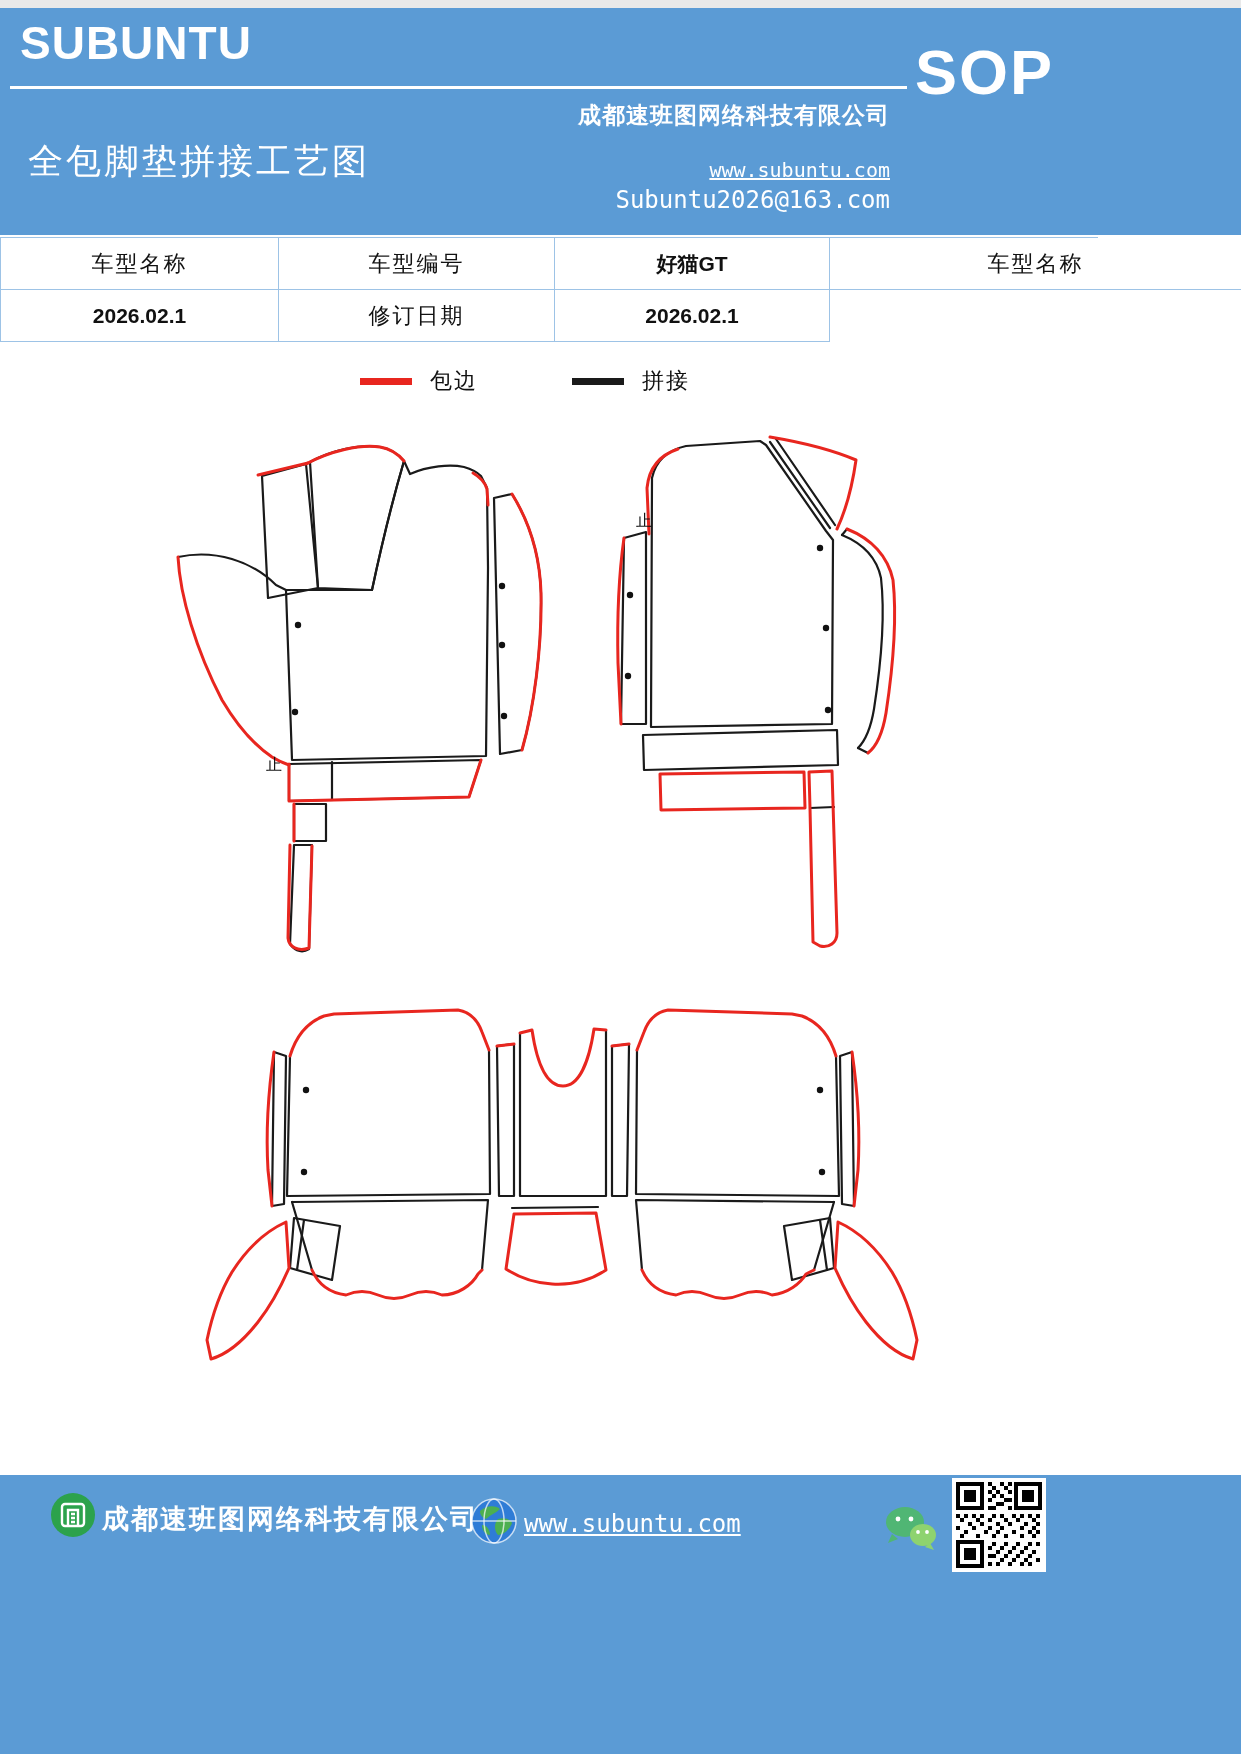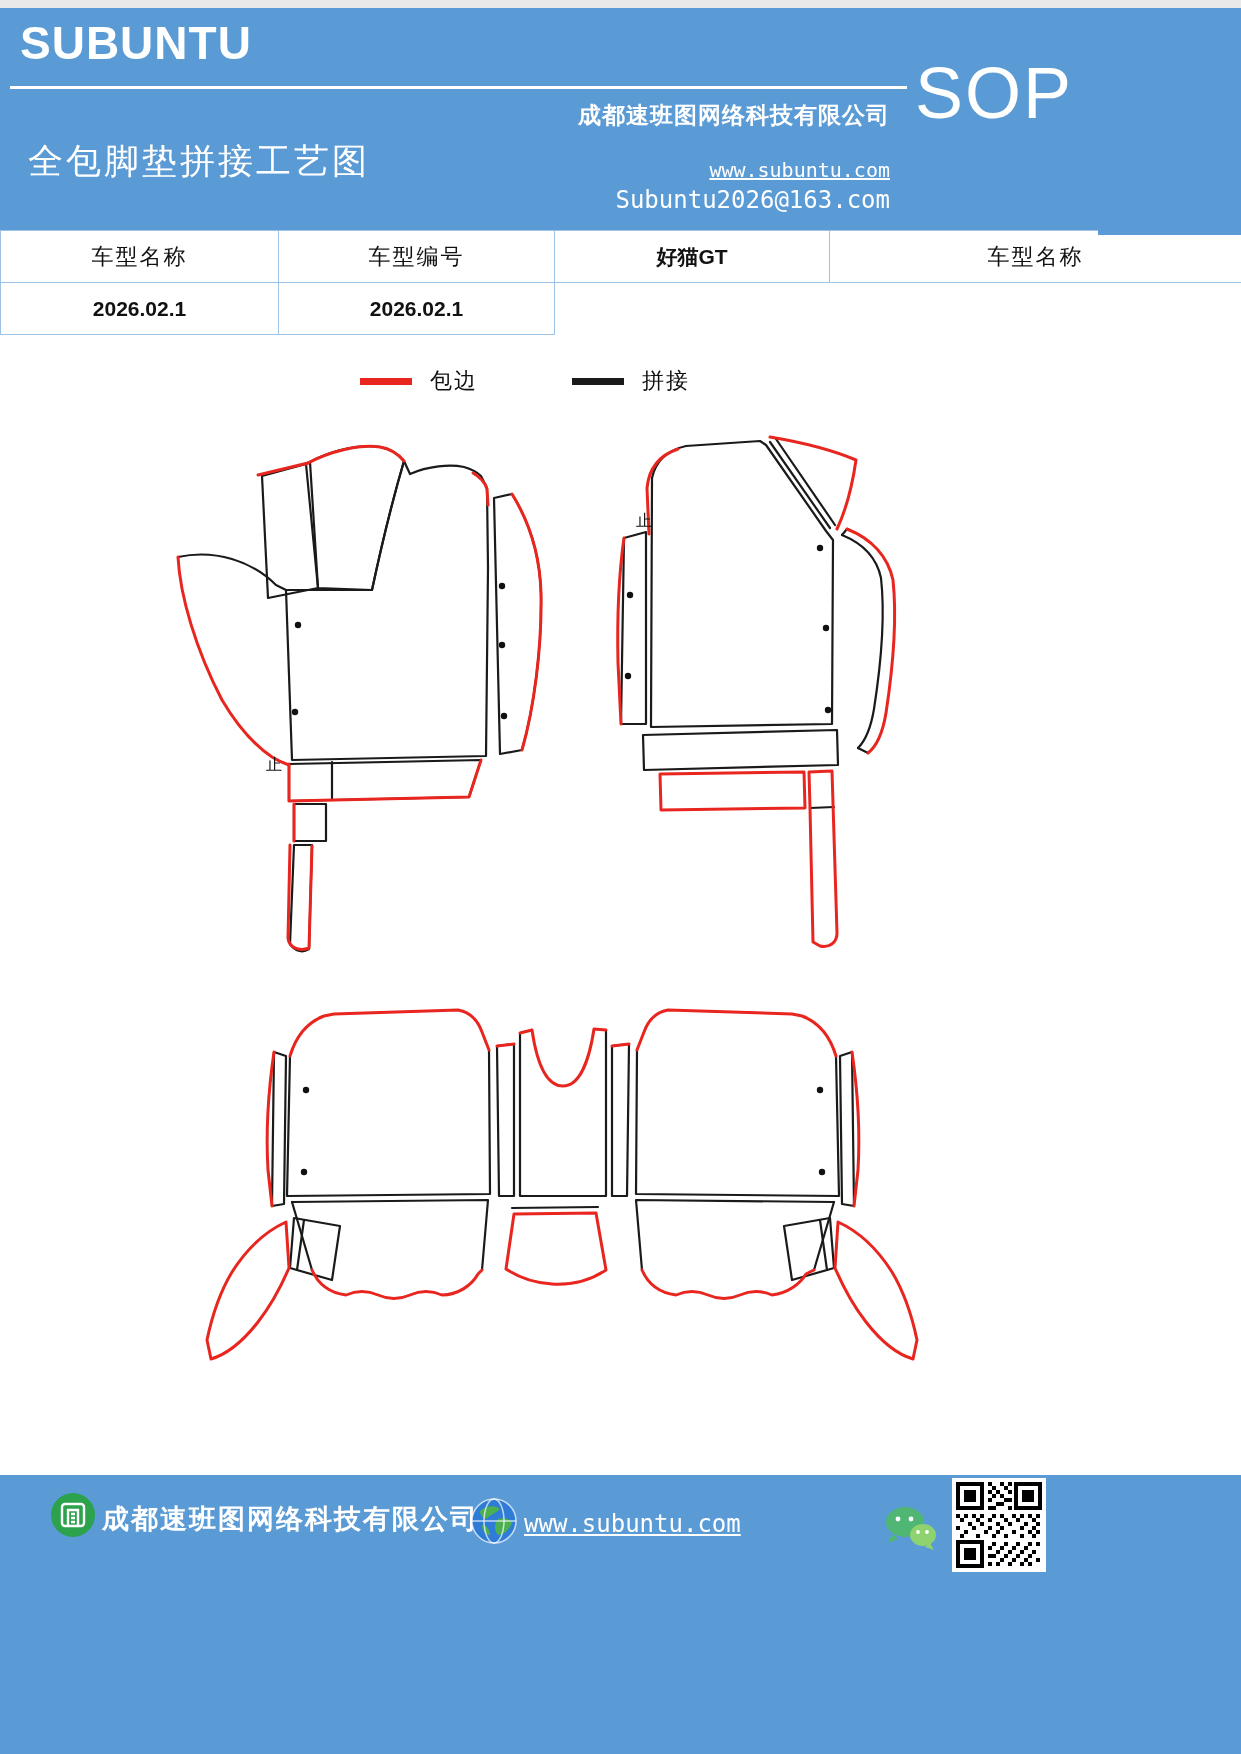--- a/index.html
+++ b/index.html
@@ -9,22 +9,22 @@
   .abs{position:absolute}
   .band{position:absolute;left:0;width:1241px;background:#5b9bd5}
   .band-top{top:0;height:227px}
   .band-bottom{top:1467px;height:287px}
   .logo{left:20px;top:8px;font-size:46px;font-weight:800;color:#fff;letter-spacing:1px;font-family:"Liberation Sans",sans-serif}
   .hdr-rule{left:10px;top:78px;width:897px;height:3px;background:#fff}
   .doc-title{left:28px;top:130px;font-size:35px;font-weight:400;color:#fff;letter-spacing:3px}
   .hdr-company{right:351px;top:92px;font-size:23px;font-weight:600;color:#fff;letter-spacing:1px}
   .hdr-site{right:351px;top:150px;font-size:20px;color:#fff;text-decoration:underline;font-family:"DejaVu Sans Mono",monospace}
   .hdr-mail{right:351px;top:178px;font-size:24px;color:#fff;font-family:"DejaVu Sans Mono",monospace}
-  .sop{left:915px;top:44px;font-size:72px;font-weight:400;color:#fff;letter-spacing:2px}
-  .spec-table{left:0;top:222px;width:1098px;display:grid;grid-template-columns:278px 276px 275px 412px;grid-auto-rows:52px;border-top:1px solid #9dc3e6;border-left:1px solid #9dc3e6;background:#fff}
+  .sop{left:915px;top:28px;font-size:63px;font-weight:700;color:#fff;letter-spacing:2px}
+  .spec-table{left:0;top:229px;width:1098px;display:grid;grid-template-columns:278px 276px 275px 412px;grid-auto-rows:52px;border-top:1px solid #9dc3e6;border-left:1px solid #9dc3e6;background:#fff}
   .cell{border-right:1px solid #9dc3e6;border-bottom:1px solid #9dc3e6;display:flex;align-items:center;justify-content:center;color:#111}
   .cell.lab{font-size:22px;font-family:"Liberation Serif",serif;letter-spacing:2px}
   .cell.val{font-size:21px;font-weight:600}
   .legend{left:360px;top:358px;display:flex;align-items:center;gap:94px}
   .legend-item{display:flex;align-items:center;gap:18px}
   .swatch{width:52px;height:7px;background:#000}
   .legend-label{font-size:22px;font-family:Liberation Mono, monospace;color:#111;letter-spacing:2px}
   .mats{left:0;top:400px;width:1241px;height:980px}
   .ft-company{left:102px;top:1493px;font-size:27px;font-weight:600;color:#fff;letter-spacing:2px}
   .ft-site{left:524px;top:1502px;font-size:24px;color:#fff;text-decoration:underline;font-family:"DejaVu Sans Mono",monospace}
@@ -45,20 +45,21 @@
     <div class="abs hdr-mail">Subuntu2026@163.com</div>
     <div class="abs sop">SOP</div>
   </div>
 
   <div class="abs spec-table">
     <div class="cell lab">车型名称</div>
     <div class="cell lab">车型编号</div>
     <div class="cell val">好猫GT</div>
     <div class="cell lab">车型名称</div>
     <div class="cell val">2026.02.1</div>
+    <div class="cell lab">修订日期</div>
     <div class="cell val">2026.02.1</div>
   </div>
 
   <div class="abs legend">
     <div class="legend-item">
       <div class="swatch" style="background: rgb(232, 38, 31);"></div>
       <div class="legend-label">包边</div>
     </div>
     <div class="legend-item">
       <div class="swatch" style="background: rgb(26, 26, 26);"></div>

